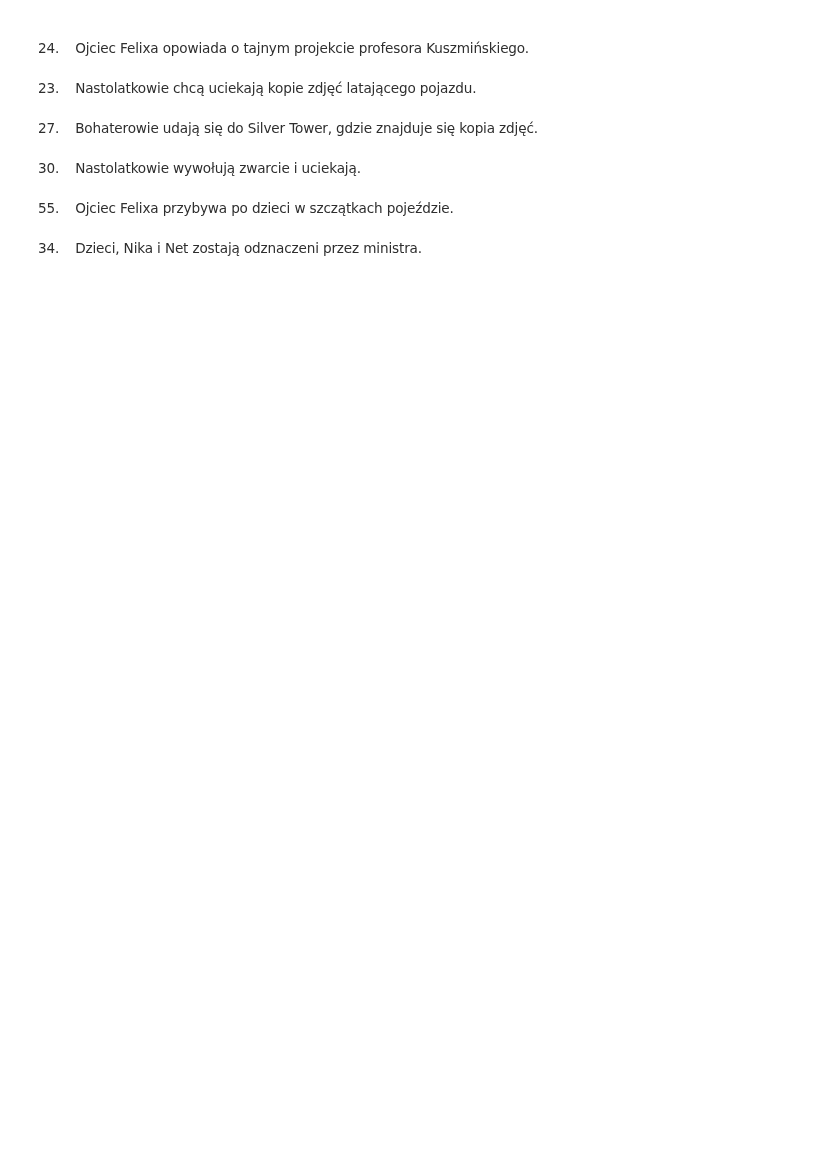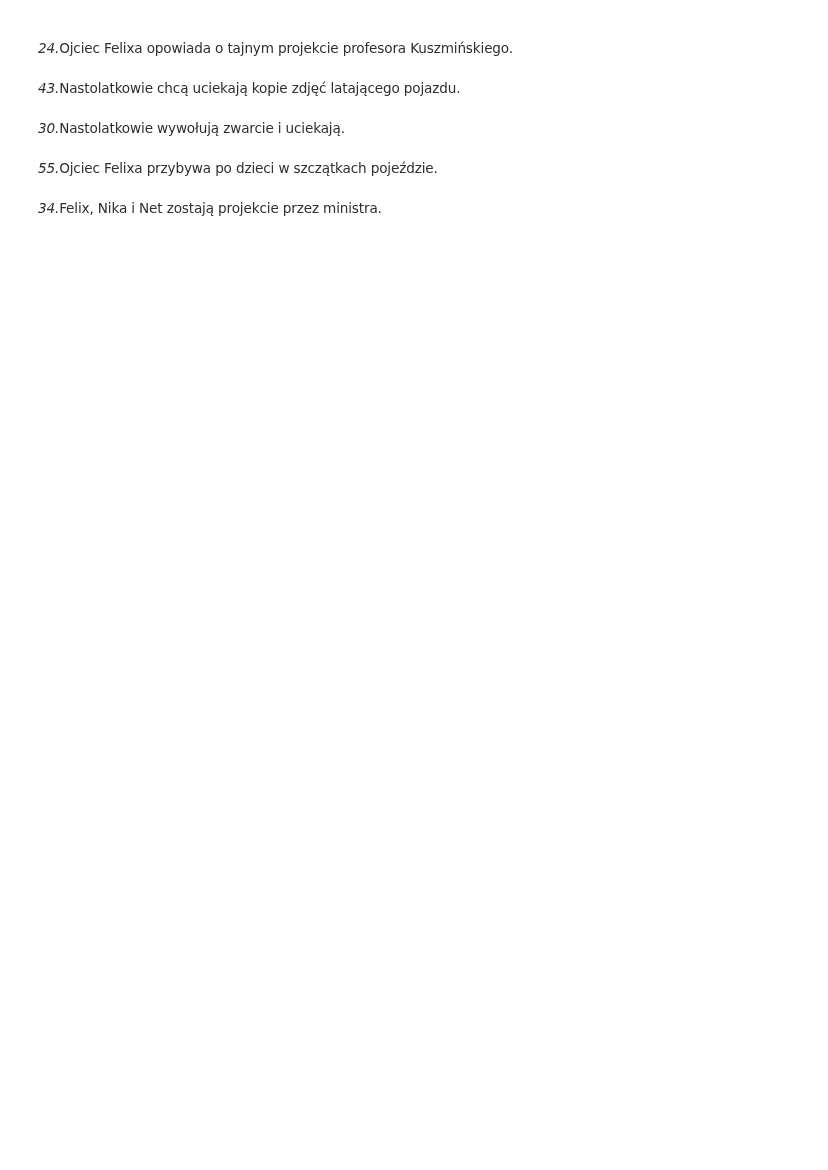--- a/index.html
+++ b/index.html
@@ -27,28 +27,28 @@
       padding: 0;
     }
     .plot-item {
       height: 40px;
       line-height: 21px;
       font-size: 13.6px;
       letter-spacing: -0.15px;
       white-space: nowrap;
     }
     .num {
-      margin-right: 0;
-      font-style: italic;
+      margin-right: 16px;
     }
   </style>
 </head>
 <body>
 
 <div class="page">
   <ol class="plot-list">
     <li class="plot-item"><span class="num">24.</span><span>Ojciec Felixa opowiada o tajnym projekcie profesora Kuszmińskiego.</span></li>
-    <li class="plot-item"><span class="num">43.</span><span>Nastolatkowie chcą uciekają kopie zdjęć latającego pojazdu.</span></li>
+    <li class="plot-item"><span class="num">23.</span><span>Nastolatkowie chcą uciekają kopie zdjęć latającego pojazdu.</span></li>
+    <li class="plot-item"><span class="num">27.</span><span>Bohaterowie udają się do Silver Tower, gdzie znajduje się kopia zdjęć.</span></li>
     <li class="plot-item"><span class="num">30.</span><span>Nastolatkowie wywołują zwarcie i uciekają.</span></li>
     <li class="plot-item"><span class="num">55.</span><span>Ojciec Felixa przybywa po dzieci w szczątkach pojeździe.</span></li>
-    <li class="plot-item"><span class="num">34.</span><span>Felix, Nika i Net zostają projekcie przez ministra.</span></li>
+    <li class="plot-item"><span class="num">34.</span><span>Dzieci, Nika i Net zostają odznaczeni przez ministra.</span></li>
   </ol>
 </div>
 
 </body></html>

